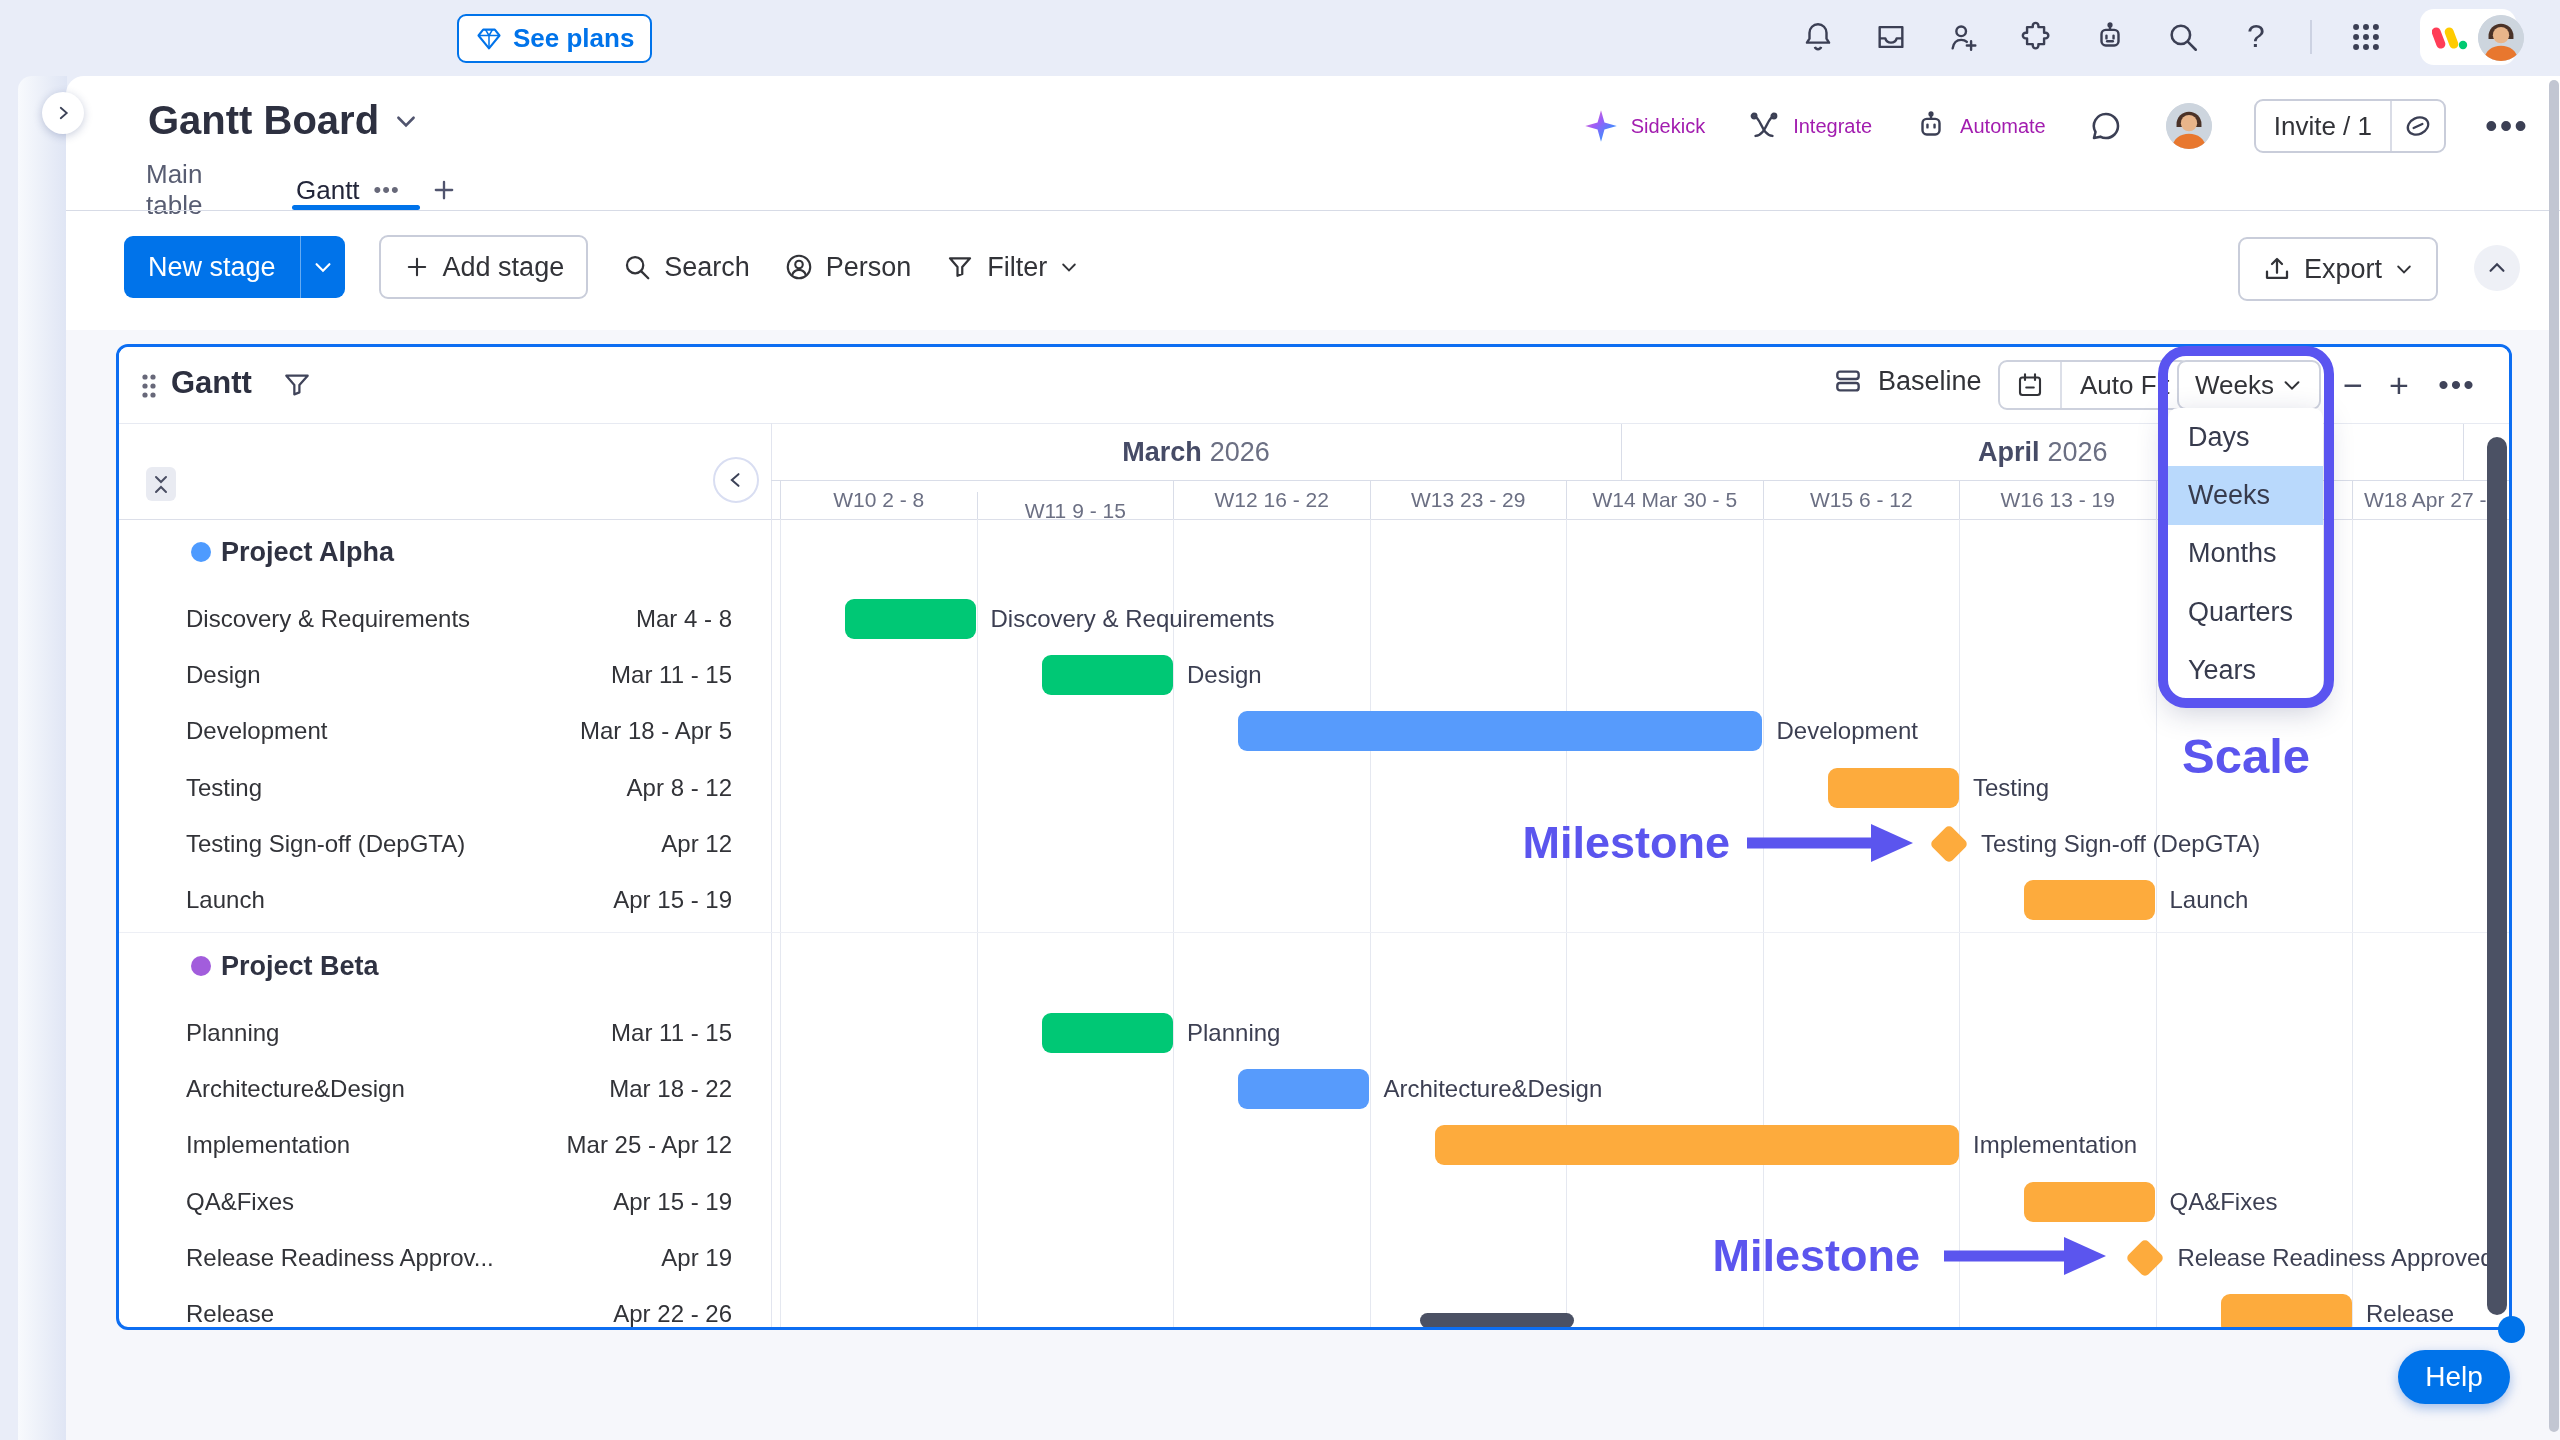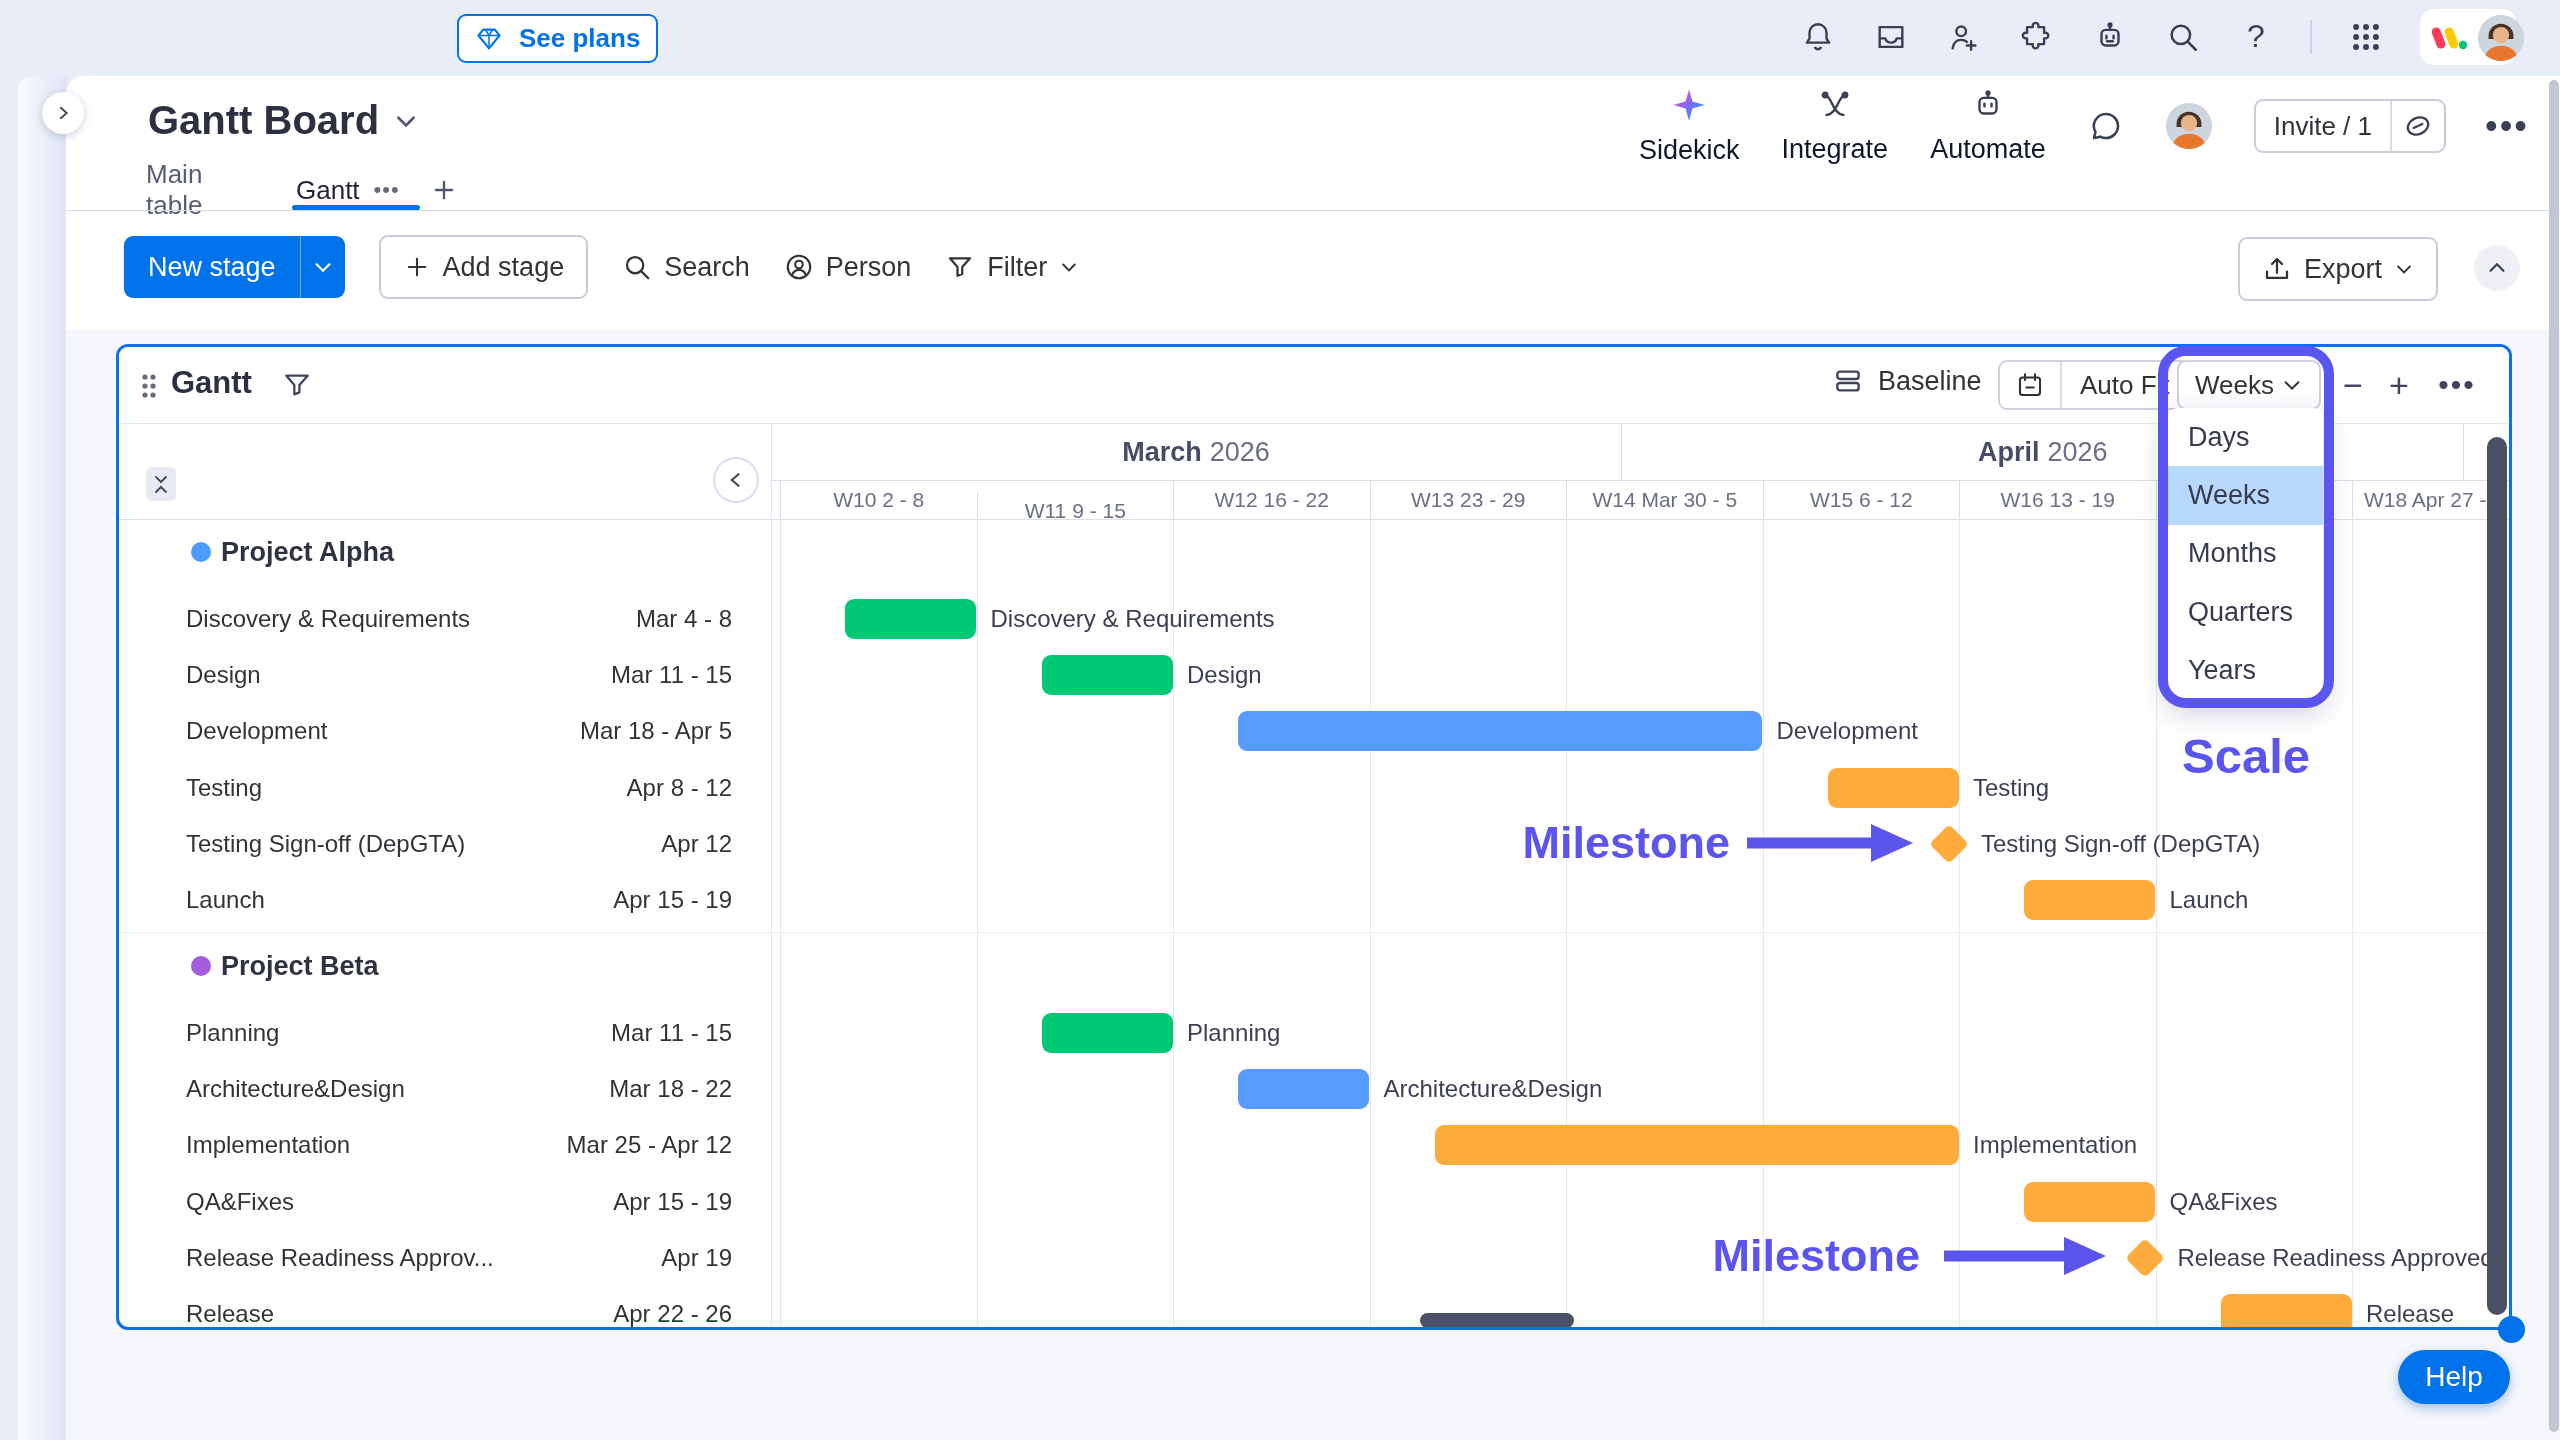--- a/index.html
+++ b/index.html
@@ -6,42 +6,42 @@
   .page{position:relative;width:2560px;height:1440px;overflow:hidden;
         font-family:"Liberation Sans", sans-serif;color:#323338;background:#e9edf8;}
   .abs{position:absolute;}
   .flex{display:flex;align-items:center;}
   svg{display:block;}
   
   .topbar{left:0;top:0;width:2560px;height:73px;background:#e9edf8;}
   .brand{left:22px;top:0;height:73px;gap:12px;}
   .brand-name{font-size:30px;color:#23263a;white-space:nowrap;}
   .brand-name b{font-weight:700;margin-right:8px;}
-  .see-plans{left:457px;top:14px;height:45px;padding:0 16px;gap:16px;background:#fff;
+  .see-plans{left:457px;top:14px;height:45px;padding:0 16px;gap:10px;background:#fff;
              border:2px solid var(--accent);border-radius:9px;color:var(--accent);
              font-size:26px;font-weight:600;cursor:pointer;}
   .top-icons{right:34px;top:0;height:73px;gap:35px;}
   .tico{width:38px;height:38px;display:flex;align-items:center;justify-content:center;color:#3b3f54;cursor:pointer;}
   .tdivider{width:2px;height:34px;background:#ccd2e2;}
   .chip{position:relative;width:106px;height:58px;}
   .chip-bg{position:absolute;left:0;top:1px;width:96px;height:56px;background:#fff;border-radius:14px;}
   .chip-mark{position:absolute;left:12px;top:13px;}
   .avatar{border-radius:50%;overflow:hidden;background:#cfd6df;}
   
   .card{left:66px;top:76px;width:2494px;height:1364px;background:#fff;border-top-left-radius:18px;}
   .canvas{left:66px;top:330px;width:2494px;height:1110px;background:#f6f7fb;}
   .side-sliver{left:18px;top:76px;width:49px;height:1364px;border-top-left-radius:14px;
                background:linear-gradient(90deg,#f8fafd,#dfe5f4);}
   .sidebar-expand{left:42px;top:92px;width:42px;height:42px;border-radius:50%;background:#fff;
                   box-shadow:0 2px 8px rgba(40,60,120,.25);display:flex;align-items:center;justify-content:center;cursor:pointer;}
   
   .board-title{left:148px;top:98px;gap:14px;}
   .board-title-text{font-size:40px;font-weight:700;color:#2d3040;}
   .bh-actions{right:34px;top:100px;height:52px;gap:42px;}
-  .bh-item{gap:12px;font-size:27px;color:#0f172a;cursor:pointer;display:flex;align-items:center;flex-direction:column;}
+  .bh-item{gap:12px;font-size:20px;color:#a21caf;cursor:pointer;display:flex;align-items:center;}
   .invite-group{display:flex;align-items:stretch;height:50px;border:2px solid #c9cdda;border-radius:9px;background:#fff;overflow:hidden;}
   .invite-main{display:flex;align-items:center;padding:0 18px;font-size:26px;color:#323338;cursor:pointer;}
   .invite-sep{width:2px;background:#d9dce6;}
   .invite-link{width:52px;display:flex;align-items:center;justify-content:center;cursor:pointer;}
   
   .tab{top:170px;height:40px;font-size:26px;color:#585d72;display:flex;align-items:center;gap:14px;cursor:pointer;}
   .tab.active{color:#23263a;}
   .tab-underline{left:292px;top:205px;width:128px;height:5px;background:var(--accent);border-radius:3px;}
   .tabs-border{left:66px;top:210px;width:2494px;height:1px;background:#d7dbe6;}
   

